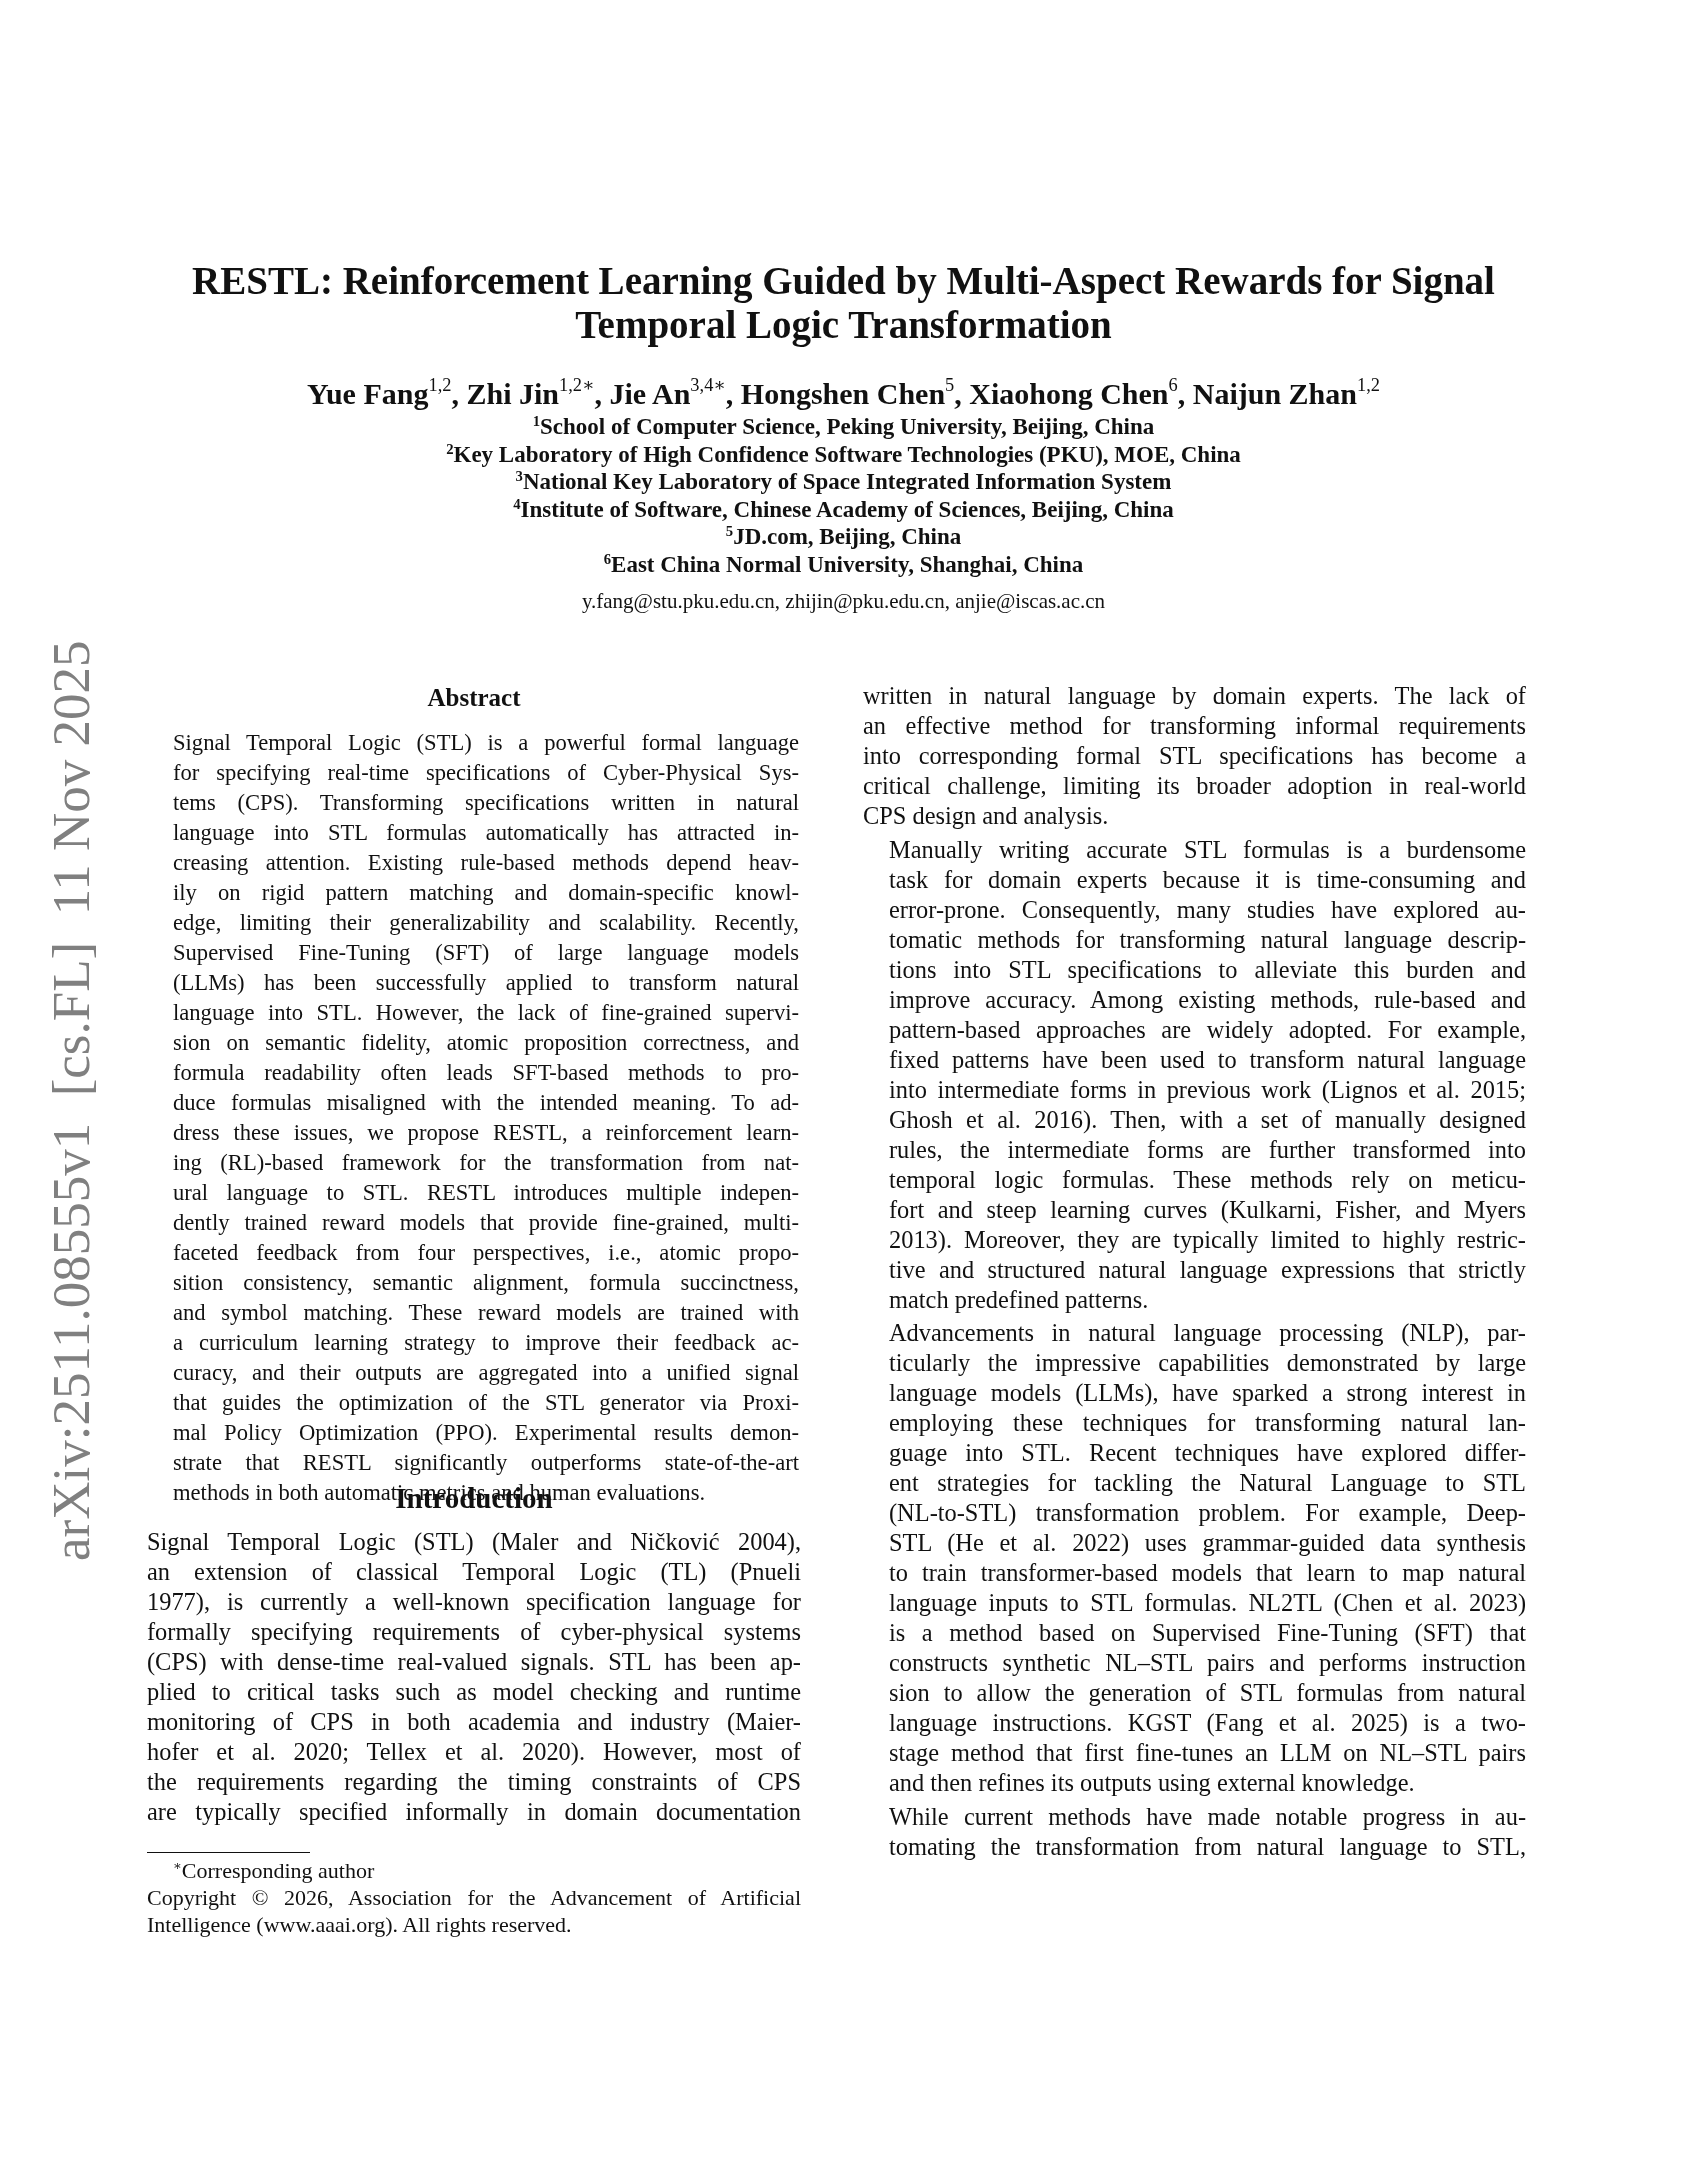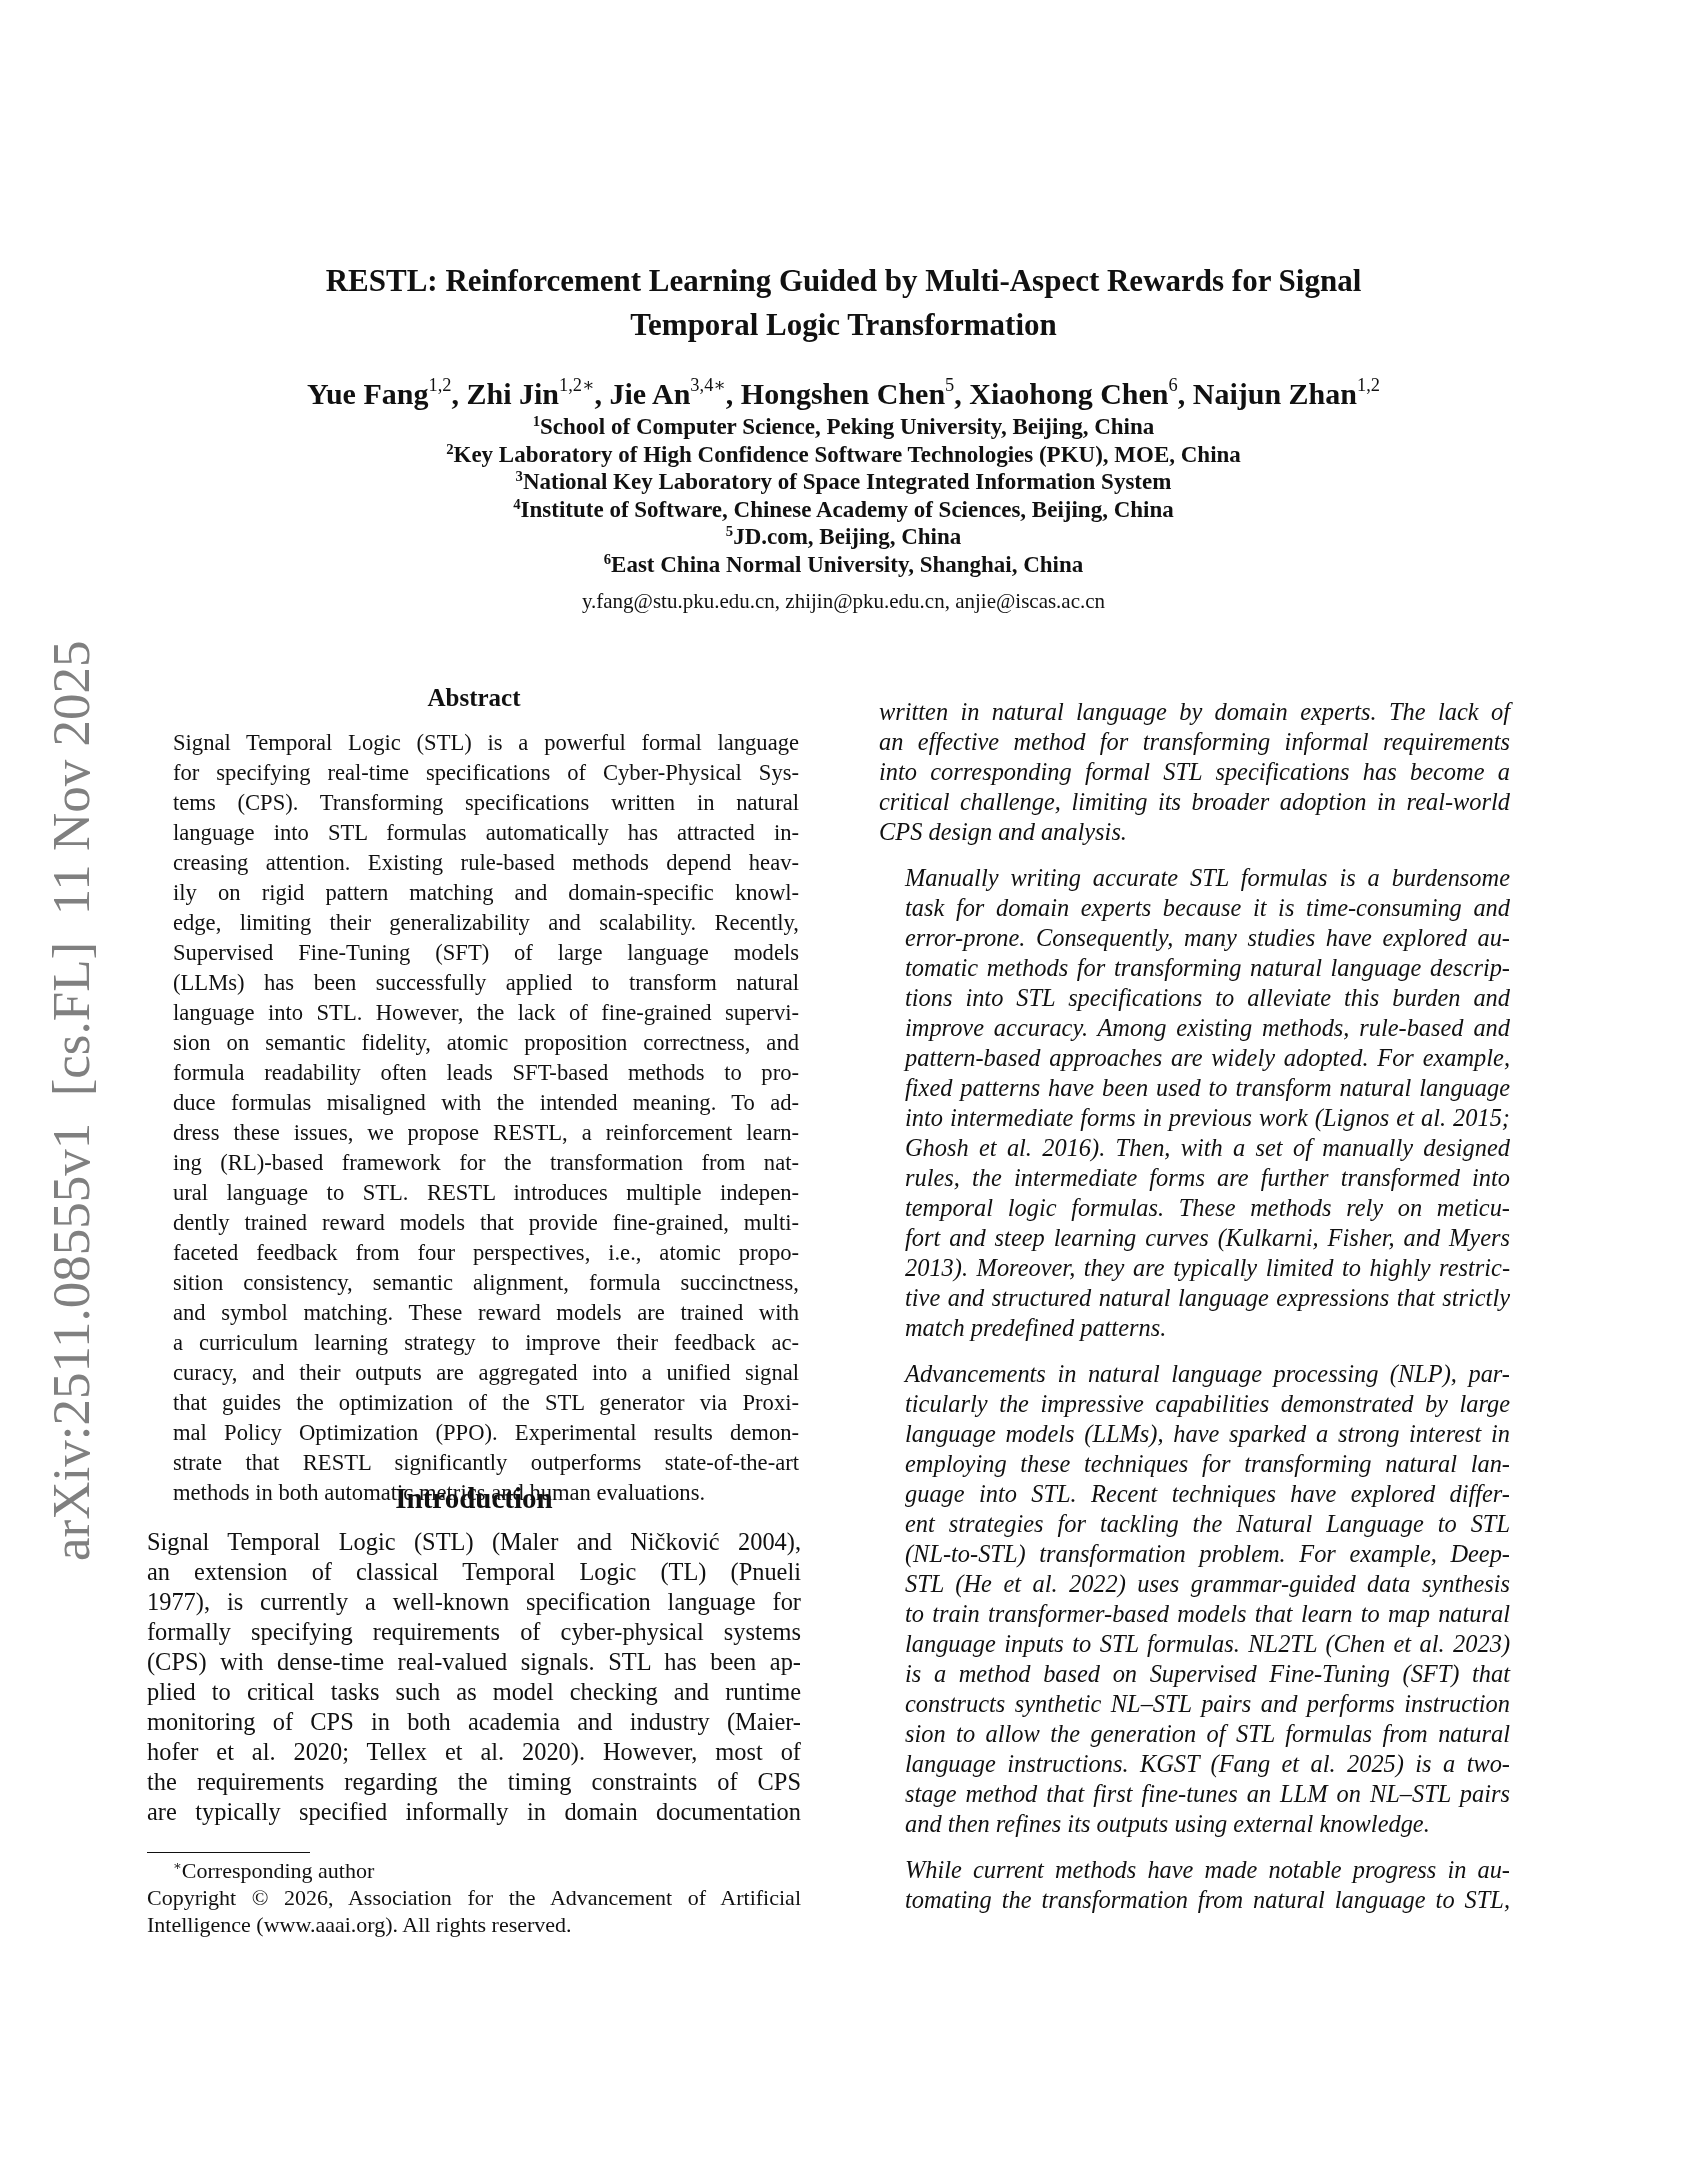--- a/index.html
+++ b/index.html
@@ -1,30 +1,30 @@
 <!DOCTYPE html>
 <html style="font-size:14.7px"><head>
 <meta charset="utf-8">
 <style>
   html, body { margin: 0; padding: 0; background: #ffffff; }
   body { width: 1686px; height: 2182px; position: relative; overflow: hidden; color: #111; font-family: "Liberation Serif", "DejaVu Serif", serif; }
   .page { position: absolute; left: 0; top: 0; width: 1686px; height: 2182px; }
-  .title { position: absolute; left: 138px; width: 1411px; top: 259px; text-align: center; font-weight: bold; font-size: 31px; line-height: 44px; }
+  .title { position: absolute; left: 138px; width: 1411px; top: 259px; text-align: center; font-weight: bold; font-size: 39px; line-height: 44px; }
   .authors { position: absolute; left: 138px; width: 1411px; top: 375px; text-align: center; font-weight: bold; font-size: 30px; line-height: 37px; }
   .authors sup { font-size: 18.4px; font-weight: normal; vertical-align: 13px; line-height: 0; }
   .affils { position: absolute; left: 138px; width: 1411px; top: 413px; text-align: center; font-weight: bold; font-size: 23px; line-height: 27.5px; }
   .affils sup { font-size: 14.7px; vertical-align: 8.3px; line-height: 0; }
   .emails { position: absolute; left: 138px; width: 1411px; top: 588px; text-align: center; font-weight: normal; font-size: 21px; line-height: 27.5px; }
   .arxiv { position: absolute; left: 35px; top: 1561px; width: 973px; height: 73px; transform-origin: 0 0; transform: rotate(-90deg); font-size: 53px; line-height: 73px; color: #808080; white-space: pre; font-family: "Liberation Serif", serif; }
   .h-abstract { position: absolute; left: 147px; width: 654px; top: 682px; text-align: center; font-weight: bold; font-size: 25px; line-height: 31px; }
   .abstract { position: absolute; left: 173px; width: 626px; top: 728px; font-size: 22.6px; line-height: 30px; text-align: justify; }
   .h-intro { position: absolute; left: 147px; width: 654px; top: 1480px; text-align: center; font-weight: bold; font-size: 29px; line-height: 37px; }
   .intro-left { position: absolute; left: 147px; width: 654px; top: 1527px; font-size: 24.4px; line-height: 30px; text-align: justify; }
   .intro-right { position: absolute; left: 863px; width: 663px; top: 681px; font-size: 24.4px; line-height: 30px; text-align: justify; }
-  .intro-right p, .intro-left p { margin: 16px; font-style: italic; }
+  .intro-right p, .intro-left p { margin: 0; }
   .intro-right p.indent { text-indent: 26px; margin-top: 3.7px; }
   .fn-rule { position: absolute; left: 147px; top: 1852px; width: 163px; height: 0; border-top: 1.5px solid #111; }
   .footnote { position: absolute; left: 147px; width: 654px; top: 1857px; font-size: 22px; line-height: 27px; }
   .footnote .fn1 { padding-left: 26px; }
   .footnote sup { font-size: 13px; vertical-align: 8.3px; line-height: 0; }
   .footnote .copy { text-align: justify; }
   .jl { display: block; text-align: justify; text-align-last: justify; }
   .ll { display: block; text-align: left; }
 </style>
 </head>

